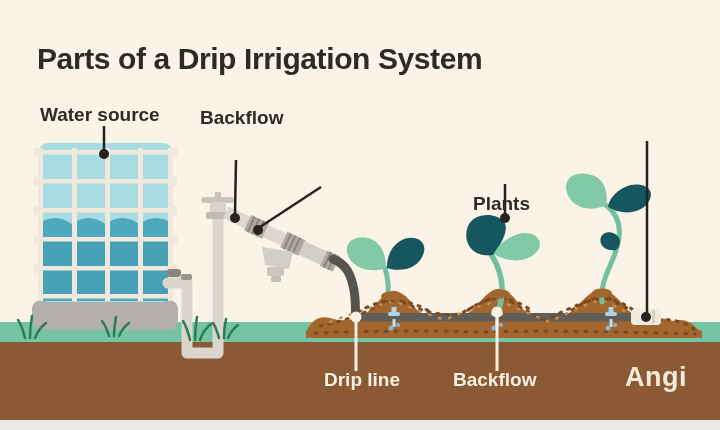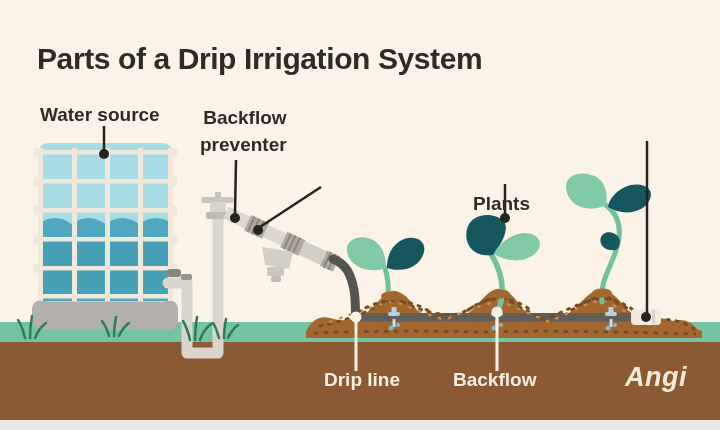--- a/index.html
+++ b/index.html
@@ -15,21 +15,21 @@
   .label{
     position:absolute;font-size:19px;font-weight:700;color:#2E2A26;
     line-height:27px;white-space:nowrap;
   }
   .label-light{
     position:absolute;font-size:19px;font-weight:700;color:#F8F0E2;
     white-space:nowrap;
   }
   .brand-logo{
     position:absolute;left:625px;top:362px;font-size:27px;font-weight:800;
-    color:#F5EBD9;letter-spacing:0.5px;font-style:italic;
+    color:#F5EBD9;letter-spacing:0.5px;
   }
 </style>
 </head>
 <body>
 
 <div class="canvas">
 
   <svg width="720" height="430" viewBox="0 0 720 430">
 
     <rect x="0" y="322" width="720" height="20" fill="#74C4A3"></rect>
@@ -191,21 +191,20 @@
       <circle cx="497" cy="312" r="5.5" stroke="none"></circle>
     </g>
   </svg>
 
   <h1 class="title">Parts of a Drip Irrigation System</h1>
 
   <div class="label" style="left:40px;top:101px;">Water source</div>
 
   <div class="label" style="left:200px;top:104px;text-align:right;">
     <span style="display:block;">Backflow</span>
-    <span style="display:block;">preventer</span>
   </div>
 
 
   <div class="label" style="left:473px;top:158px;margin-top:32px;">Plants</div>
 
 
   <div class="label-light" style="left:313px;top:369px;margin-left:11px;">Drip line</div>
 
   <div class="label-light" style="left:453px;top:369px;">Backflow</div>
 

